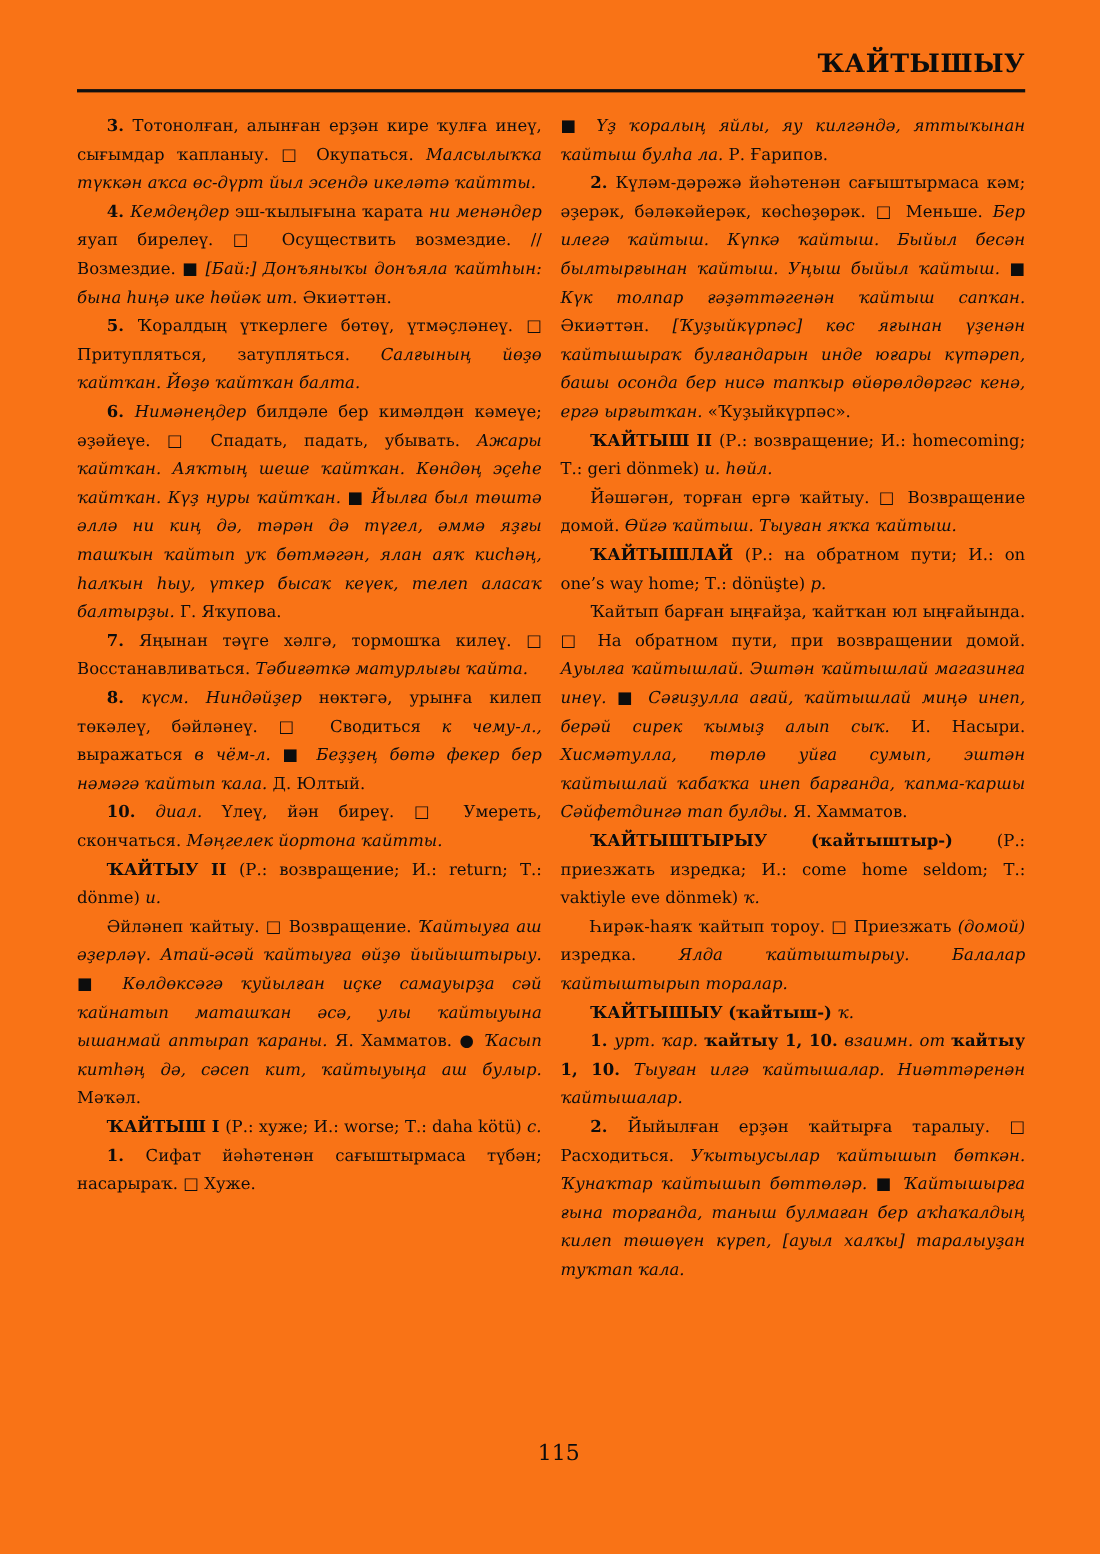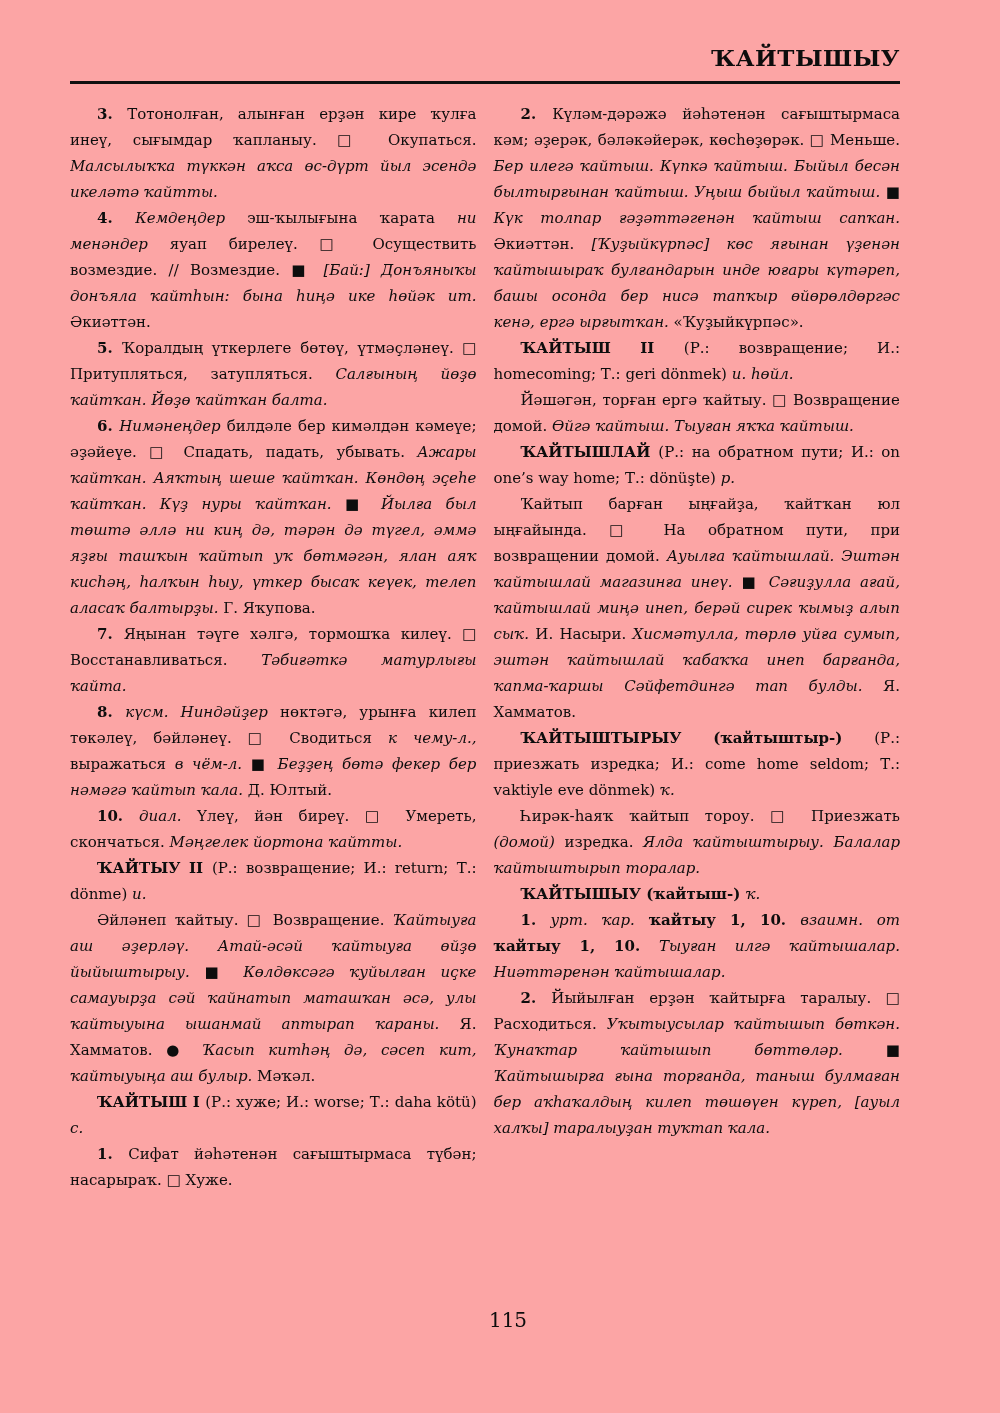--- a/index.html
+++ b/index.html
@@ -5,23 +5,23 @@
   html, body {
     margin: 0;
     padding: 0;
     background: #e8e8e8;
   }
   .page {
     position: relative;
     width: 1000px;
     height: 1413px;
     margin: 0 auto;
-    background: #fca5a5;
+    background: #f97316;
     box-sizing: border-box;
-    padding: 44px 100px 0 70px;
+    padding: 44px 68px 0 70px;
     overflow: hidden;
     color: #0d0d0d;
     font-family: "DejaVu Serif", "Liberation Serif", serif;
   }
   .running-head {
     text-align: right;
     font-weight: bold;
     font-size: 23px;
     letter-spacing: 0.5px;
     line-height: 1.2;
@@ -76,20 +76,21 @@
         <p class="para"><span class="s-b">6. </span><span class="s-i">Нимәнеңдер </span><span class="s-r">билдәле бер кимәлдән кәмеүе; әҙәйеүе. □ Спадать, падать, убывать. </span><span class="s-i">Ажары ҡайтҡан. Аяҡтың шеше ҡайтҡан. Көндөң эҫеһе ҡайтҡан. Күҙ нуры ҡайтҡан. </span><span class="s-r">■ </span><span class="s-i">Йылға был төштә әллә ни киң дә, тәрән дә түгел, әммә яҙғы ташҡын ҡайтып уҡ бөтмәгән, ялан аяҡ кисһәң, һалҡын һыу, үткер бысаҡ кеүек, телеп аласаҡ балтырҙы. </span><span class="s-r">Г. Яҡупова.</span></p>
         <p class="para"><span class="s-b">7. </span><span class="s-r">Яңынан тәүге хәлгә, тормошҡа килеү. □ Восстанавливаться. </span><span class="s-i">Тәбиғәткә матурлығы ҡайта.</span></p>
         <p class="para"><span class="s-b">8. </span><span class="s-i">күсм. Ниндәйҙер </span><span class="s-r">нөктәгә, урынға килеп төкәлеү, бәйләнеү. □ Сводиться </span><span class="s-i">к чему-л., </span><span class="s-r">выражаться </span><span class="s-i">в чём-л. </span><span class="s-r">■ </span><span class="s-i">Беҙҙең бөтә фекер бер нәмәгә ҡайтып ҡала. </span><span class="s-r">Д. Юлтый.</span></p>
         <p class="para"><span class="s-b">10. </span><span class="s-i">диал. </span><span class="s-r">Үлеү, йән биреү. □ Умереть, скончаться. </span><span class="s-i">Мәңгелек йортона ҡайтты.</span></p>
         <p class="para"><span class="s-b">ҠАЙТЫУ II </span><span class="s-r">(Р.: возвращение; И.: return; Т.: dönme) </span><span class="s-i">и.</span></p>
         <p class="para"><span class="s-r">Әйләнеп ҡайтыу. □ Возвращение. </span><span class="s-i">Ҡайтыуға аш әҙерләү. Атай-әсәй ҡайтыуға өйҙө йыйыштырыу. </span><span class="s-r">■ </span><span class="s-i">Көлдөксәгә ҡуйылған иҫке самауырҙа сәй ҡайнатып маташҡан әсә, улы ҡайтыуына ышанмай аптырап ҡараны. </span><span class="s-r">Я. Хамматов. ● </span><span class="s-i">Ҡасып китһәң дә, сәсеп кит, ҡайтыуыңа аш булыр. </span><span class="s-r">Мәҡәл.</span></p>
         <p class="para"><span class="s-b">ҠАЙТЫШ I </span><span class="s-r">(Р.: хуже; И.: worse; Т.: daha kötü) </span><span class="s-i">с.</span></p>
         <p class="para"><span class="s-b">1. </span><span class="s-r">Сифат йәһәтенән сағыштырмаса түбән; насарыраҡ. □ Хуже. </span></p>
       </div>
     <div class="col">
+        <p class="para noindent"><span class="s-r">■ </span><span class="s-i">Үҙ ҡоралың яйлы, яу килгәндә, яттыҡынан ҡайтыш булһа ла. </span><span class="s-r">Р. Ғарипов.</span></p>
         <p class="para"><span class="s-b">2. </span><span class="s-r">Күләм-дәрәжә йәһәтенән сағыштырмаса кәм; әҙерәк, бәләкәйерәк, көсһөҙөрәк. □ Меньше. </span><span class="s-i">Бер илегә ҡайтыш. Күпкә ҡайтыш. Быйыл бесән былтырғынан ҡайтыш. Уңыш быйыл ҡайтыш. </span><span class="s-r">■ </span><span class="s-i">Күк толпар ғәҙәттәгенән ҡайтыш сапҡан. </span><span class="s-r">Әкиәттән. </span><span class="s-i">[Ҡуҙыйкүрпәс] көс яғынан үҙенән ҡайтышыраҡ булғандарын инде юғары күтәреп, башы осонда бер нисә тапҡыр өйөрөлдөргәс кенә, ергә ырғытҡан. </span><span class="s-r">«Ҡуҙыйкүрпәс».</span></p>
         <p class="para"><span class="s-b">ҠАЙТЫШ II </span><span class="s-r">(Р.: возвращение; И.: homecoming; Т.: geri dönmek) </span><span class="s-i">и. һөйл.</span></p>
         <p class="para"><span class="s-r">Йәшәгән, торған ергә ҡайтыу. □ Возвращение домой. </span><span class="s-i">Өйгә ҡайтыш. Тыуған яҡҡа ҡайтыш.</span></p>
         <p class="para"><span class="s-b">ҠАЙТЫШЛАЙ </span><span class="s-r">(Р.: на обратном пути; И.: on one’s way home; Т.: dönüşte) </span><span class="s-i">р.</span></p>
         <p class="para"><span class="s-r">Ҡайтып барған ыңғайҙа, ҡайтҡан юл ыңғайында. □ На обратном пути, при возвращении домой. </span><span class="s-i">Ауылға ҡайтышлай. Эштән ҡайтышлай магазинға инеү. </span><span class="s-r">■ </span><span class="s-i">Сәғиҙулла ағай, ҡайтышлай миңә инеп, берәй сирек ҡымыҙ алып сыҡ. </span><span class="s-r">И. Насыри. </span><span class="s-i">Хисмәтулла, төрлө уйға сумып, эштән ҡайтышлай ҡабаҡҡа инеп барғанда, ҡапма-ҡаршы Сәйфетдингә тап булды. </span><span class="s-r">Я. Хамматов.</span></p>
         <p class="para"><span class="s-b">ҠАЙТЫШТЫРЫУ (ҡайтыштыр-) </span><span class="s-r">(Р.: приезжать изредка; И.: come home seldom; Т.: vaktiyle eve dönmek) </span><span class="s-i">ҡ.</span></p>
         <p class="para"><span class="s-r">Һирәк-һаяҡ ҡайтып тороу. □ Приезжать </span><span class="s-i">(домой) </span><span class="s-r">изредка. </span><span class="s-i">Ялда ҡайтыштырыу. Балалар ҡайтыштырып торалар.</span></p>
         <p class="para"><span class="s-b">ҠАЙТЫШЫУ (ҡайтыш-) </span><span class="s-i">ҡ.</span></p>
         <p class="para"><span class="s-b">1. </span><span class="s-i">урт. ҡар. </span><span class="s-b">ҡайтыу 1, 10. </span><span class="s-i">взаимн. от </span><span class="s-b">ҡайтыу 1, 10. </span><span class="s-i">Тыуған илгә ҡайтышалар. Ниәттәренән ҡайтышалар.</span></p>
         <p class="para"><span class="s-b">2. </span><span class="s-r">Йыйылған ерҙән ҡайтырға таралыу. □ Расходиться. </span><span class="s-i">Уҡытыусылар ҡайтышып бөткән. Ҡунаҡтар ҡайтышып бөттөләр. </span><span class="s-r">■ </span><span class="s-i">Ҡайтышырға ғына торғанда, таныш булмаған бер аҡһаҡалдың килеп төшөүен күреп, [ауыл халҡы] таралыуҙан туҡтап ҡала. </span></p>

